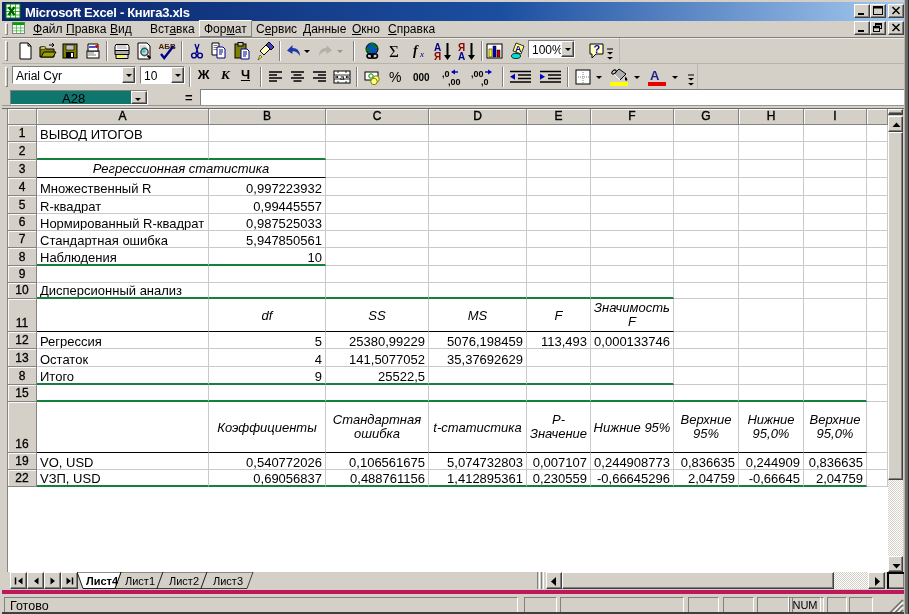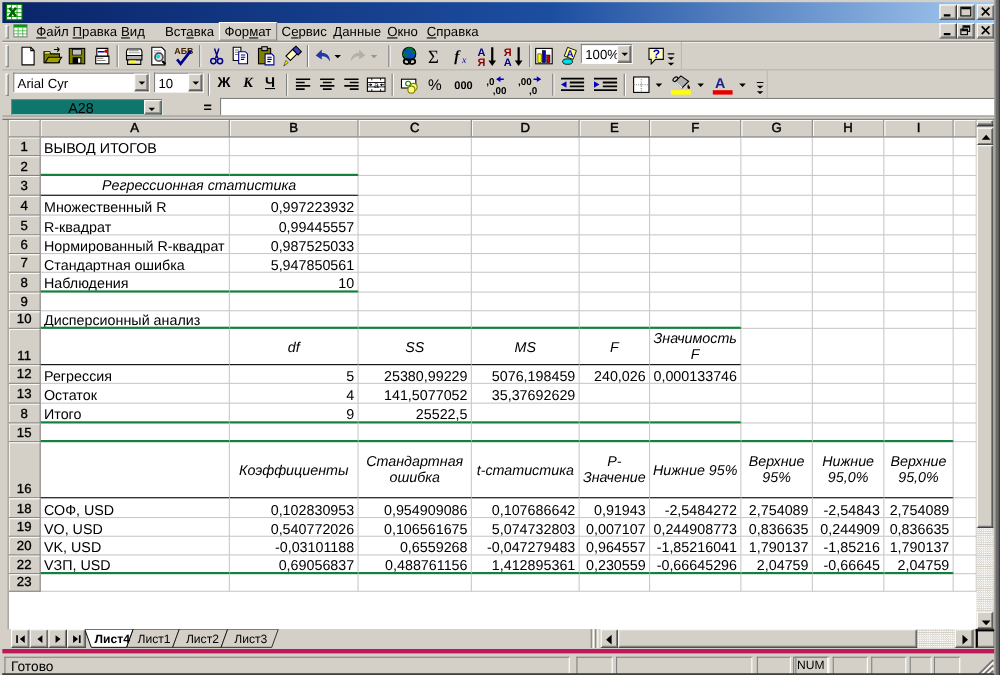--- a/index.html
+++ b/index.html
@@ -69,20 +69,21 @@
 #rborder{left:904px;top:0px;width:5px;height:614px;background:#6a6a6a;border-left:1px solid #b8b4ac;border-right:1px solid #2a2a2a}
 #lborder{left:0;top:0;width:2px;height:614px;background:#d4d0c8}
 
 </style></head><body>
 <div class="abs" id="titlebar">
 <div id="title-ico"><svg width="16" height="16">
         <rect x="1" y="1" width="14" height="14" fill="#fff" stroke="#008000"></rect>
         <path d="M1 5h14M1 8.5h14M1 12h14M5.5 1v14M10.5 1v14" stroke="#00a000" stroke-width="0.8"></path>
         <path d="M3.5 4l6 8M9.5 4l-6 8" stroke="#006000" stroke-width="2.2"></path>
       </svg></div>
+<div id="title-txt">Microsoft Excel - Книга3.xls</div>
 <div class="wbtn" style="left:852px"><svg width="14" height="12">
         <path d="M3 9h6" stroke="#000" stroke-width="2"></path>
       </svg></div>
 <div class="wbtn" style="left:868px"><svg width="14" height="12">
         <rect x="2.5" y="1.5" width="9" height="8" fill="none" stroke="#000"></rect>
         <path d="M3 2.5h8" stroke="#000" stroke-width="2"></path>
       </svg></div>
 <div class="wbtn" style="left:886px"><svg width="14" height="12">
         <path d="M3.5 2l7 7M10.5 2l-7 7" stroke="#000" stroke-width="1.5"></path>
       </svg></div>
@@ -542,21 +543,21 @@
           <td class="cell "></td>
           <td class="cell "></td>
           <td class="cell "></td>
         </tr>
         <tr style="height:17px">
           <td class="gh rh">12</td>
           <td class="cell lab">Регрессия</td>
           <td class="cell num">5</td>
           <td class="cell num">25380,99229</td>
           <td class="cell num">5076,198459</td>
-          <td class="cell num">240,026</td>
+          <td class="cell num">113,493</td>
           <td class="cell num">0,000133746</td>
           <td class="cell "></td>
           <td class="cell "></td>
           <td class="cell "></td>
           <td class="cell "></td>
         </tr>
         <tr style="height:18px">
           <td class="gh rh">13</td>
           <td class="cell lab">Остаток</td>
           <td class="cell num">4</td>
@@ -601,83 +602,44 @@
           <td class="cell ith bb1">Коэффициенты</td>
           <td class="cell ith wrap bb1">Стандартная ошибка</td>
           <td class="cell ith bb1">t-статистика</td>
           <td class="cell ith wrap bb1">P-Значение</td>
           <td class="cell ith bb1">Нижние 95%</td>
           <td class="cell ith wrap bb1">Верхние 95%</td>
           <td class="cell ith wrap bb1">Нижние 95,0%</td>
           <td class="cell ith wrap bb1">Верхние 95,0%</td>
           <td class="cell "></td>
         </tr>
-        <tr style="height:18px">
-          <td class="gh rh">18</td>
-          <td class="cell lab">СОФ, USD</td>
-          <td class="cell num">0,102830953</td>
-          <td class="cell num">0,954909086</td>
-          <td class="cell num">0,107686642</td>
-          <td class="cell num">0,91943</td>
-          <td class="cell num">-2,5484272</td>
-          <td class="cell num">2,754089</td>
-          <td class="cell num">-2,54843</td>
-          <td class="cell num">2,754089</td>
-          <td class="cell "></td>
-        </tr>
         <tr style="height:17px">
           <td class="gh rh">19</td>
           <td class="cell lab">VO, USD</td>
           <td class="cell num">0,540772026</td>
           <td class="cell num">0,106561675</td>
           <td class="cell num">5,074732803</td>
           <td class="cell num">0,007107</td>
           <td class="cell num">0,244908773</td>
           <td class="cell num">0,836635</td>
           <td class="cell num">0,244909</td>
           <td class="cell num">0,836635</td>
           <td class="cell "></td>
         </tr>
         <tr style="height:17px">
-          <td class="gh rh">20</td>
-          <td class="cell lab">VK, USD</td>
-          <td class="cell num">-0,03101188</td>
-          <td class="cell num">0,6559268</td>
-          <td class="cell num">-0,047279483</td>
-          <td class="cell num">0,964557</td>
-          <td class="cell num">-1,85216041</td>
-          <td class="cell num">1,790137</td>
-          <td class="cell num">-1,85216</td>
-          <td class="cell num">1,790137</td>
-          <td class="cell "></td>
-        </tr>
-        <tr style="height:17px">
           <td class="gh rh">22</td>
           <td class="cell lab bb2">VЗП, USD</td>
           <td class="cell num bb2">0,69056837</td>
           <td class="cell num bb2">0,488761156</td>
           <td class="cell num bb2">1,412895361</td>
           <td class="cell num bb2">0,230559</td>
           <td class="cell num bb2">-0,66645296</td>
           <td class="cell num bb2">2,04759</td>
           <td class="cell num bb2">-0,66645</td>
           <td class="cell num bb2">2,04759</td>
-          <td class="cell "></td>
-        </tr>
-        <tr style="height:16px">
-          <td class="gh rh">23</td>
-          <td class="cell "></td>
-          <td class="cell "></td>
-          <td class="cell "></td>
-          <td class="cell "></td>
-          <td class="cell "></td>
-          <td class="cell "></td>
-          <td class="cell "></td>
-          <td class="cell "></td>
-          <td class="cell "></td>
           <td class="cell "></td>
         </tr>
       </tbody>
     </table>
 </div>
 <div class="sb abs" style="left:888px;top:109px;width:15px;height:463px"></div>
 <div class="sbtn" style="left:888px;top:109px;width:15px;height:6px;border-bottom-width:2px"></div>
 <div class="sbtn" style="left:888px;top:116px;width:15px;height:16px">
     <svg width="13" height="14" style="left:1px;top:4px">
       <path d="M2.5 6l4-4.5L10.5 6z" fill="#000"></path>
@@ -743,20 +705,20 @@
 <div class="panel" style="left:2px;width:514px"></div>
 <div class="msg">Готово</div>
 <div class="panel" style="left:522px;width:33px"></div>
 <div class="panel" style="left:558px;width:124px"></div>
 <div class="panel" style="left:686px;width:31px"></div>
 <div class="panel" style="left:721px;width:31px"></div>
 <div class="panel" style="left:755px;width:32px"></div>
 <div class="panel" style="left:790px;width:32px"></div>
 <div class="panel" style="left:825px;width:20px"></div>
 <div class="panel" style="left:847px;width:24px"></div>
-<div class="panel" style="left:719px;width:32px;text-align:center;font-size:11px;line-height:15px">NUM</div>
+<div class="panel" style="left:787px;width:32px;text-align:center;font-size:11px;line-height:15px">NUM</div>
 <svg style="position:absolute;left:886px;top:4px" width="16" height="16">
       <path d="M15 2L2 15M15 7L7 15M15 12l-3 3" stroke="#7a7671" stroke-width="2"></path>
       <path d="M15 4L4 15M15 9L9 15M15 14l-1 1" stroke="#fff" stroke-width="1.2"></path>
     </svg>
 </div>
 <div class="abs" id="bborder"></div>
 <div class="abs" id="rborder"></div>
 <div class="abs" id="lborder"></div>
 </body></html>

